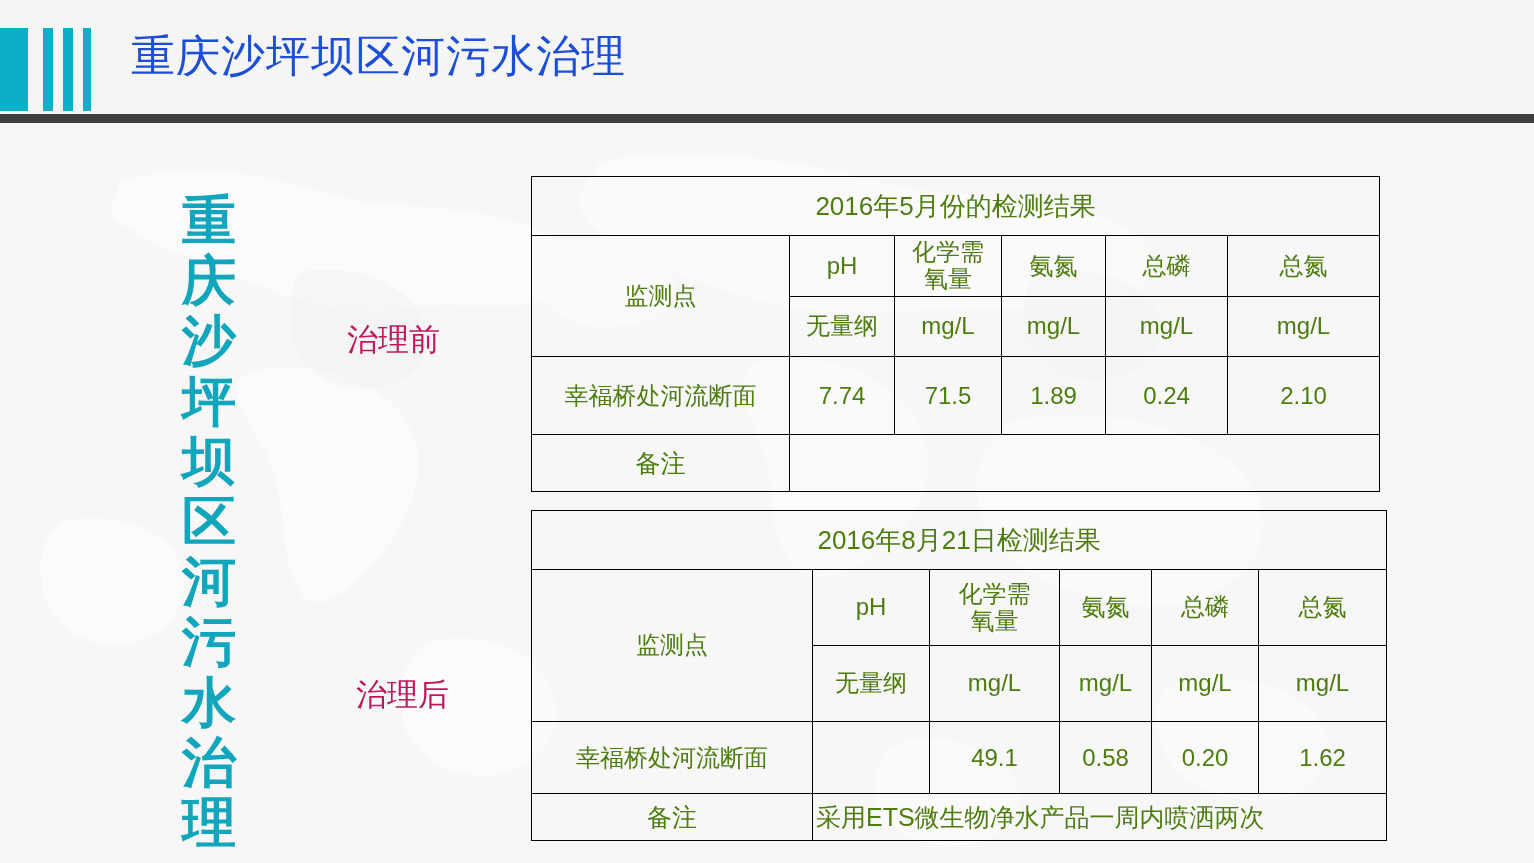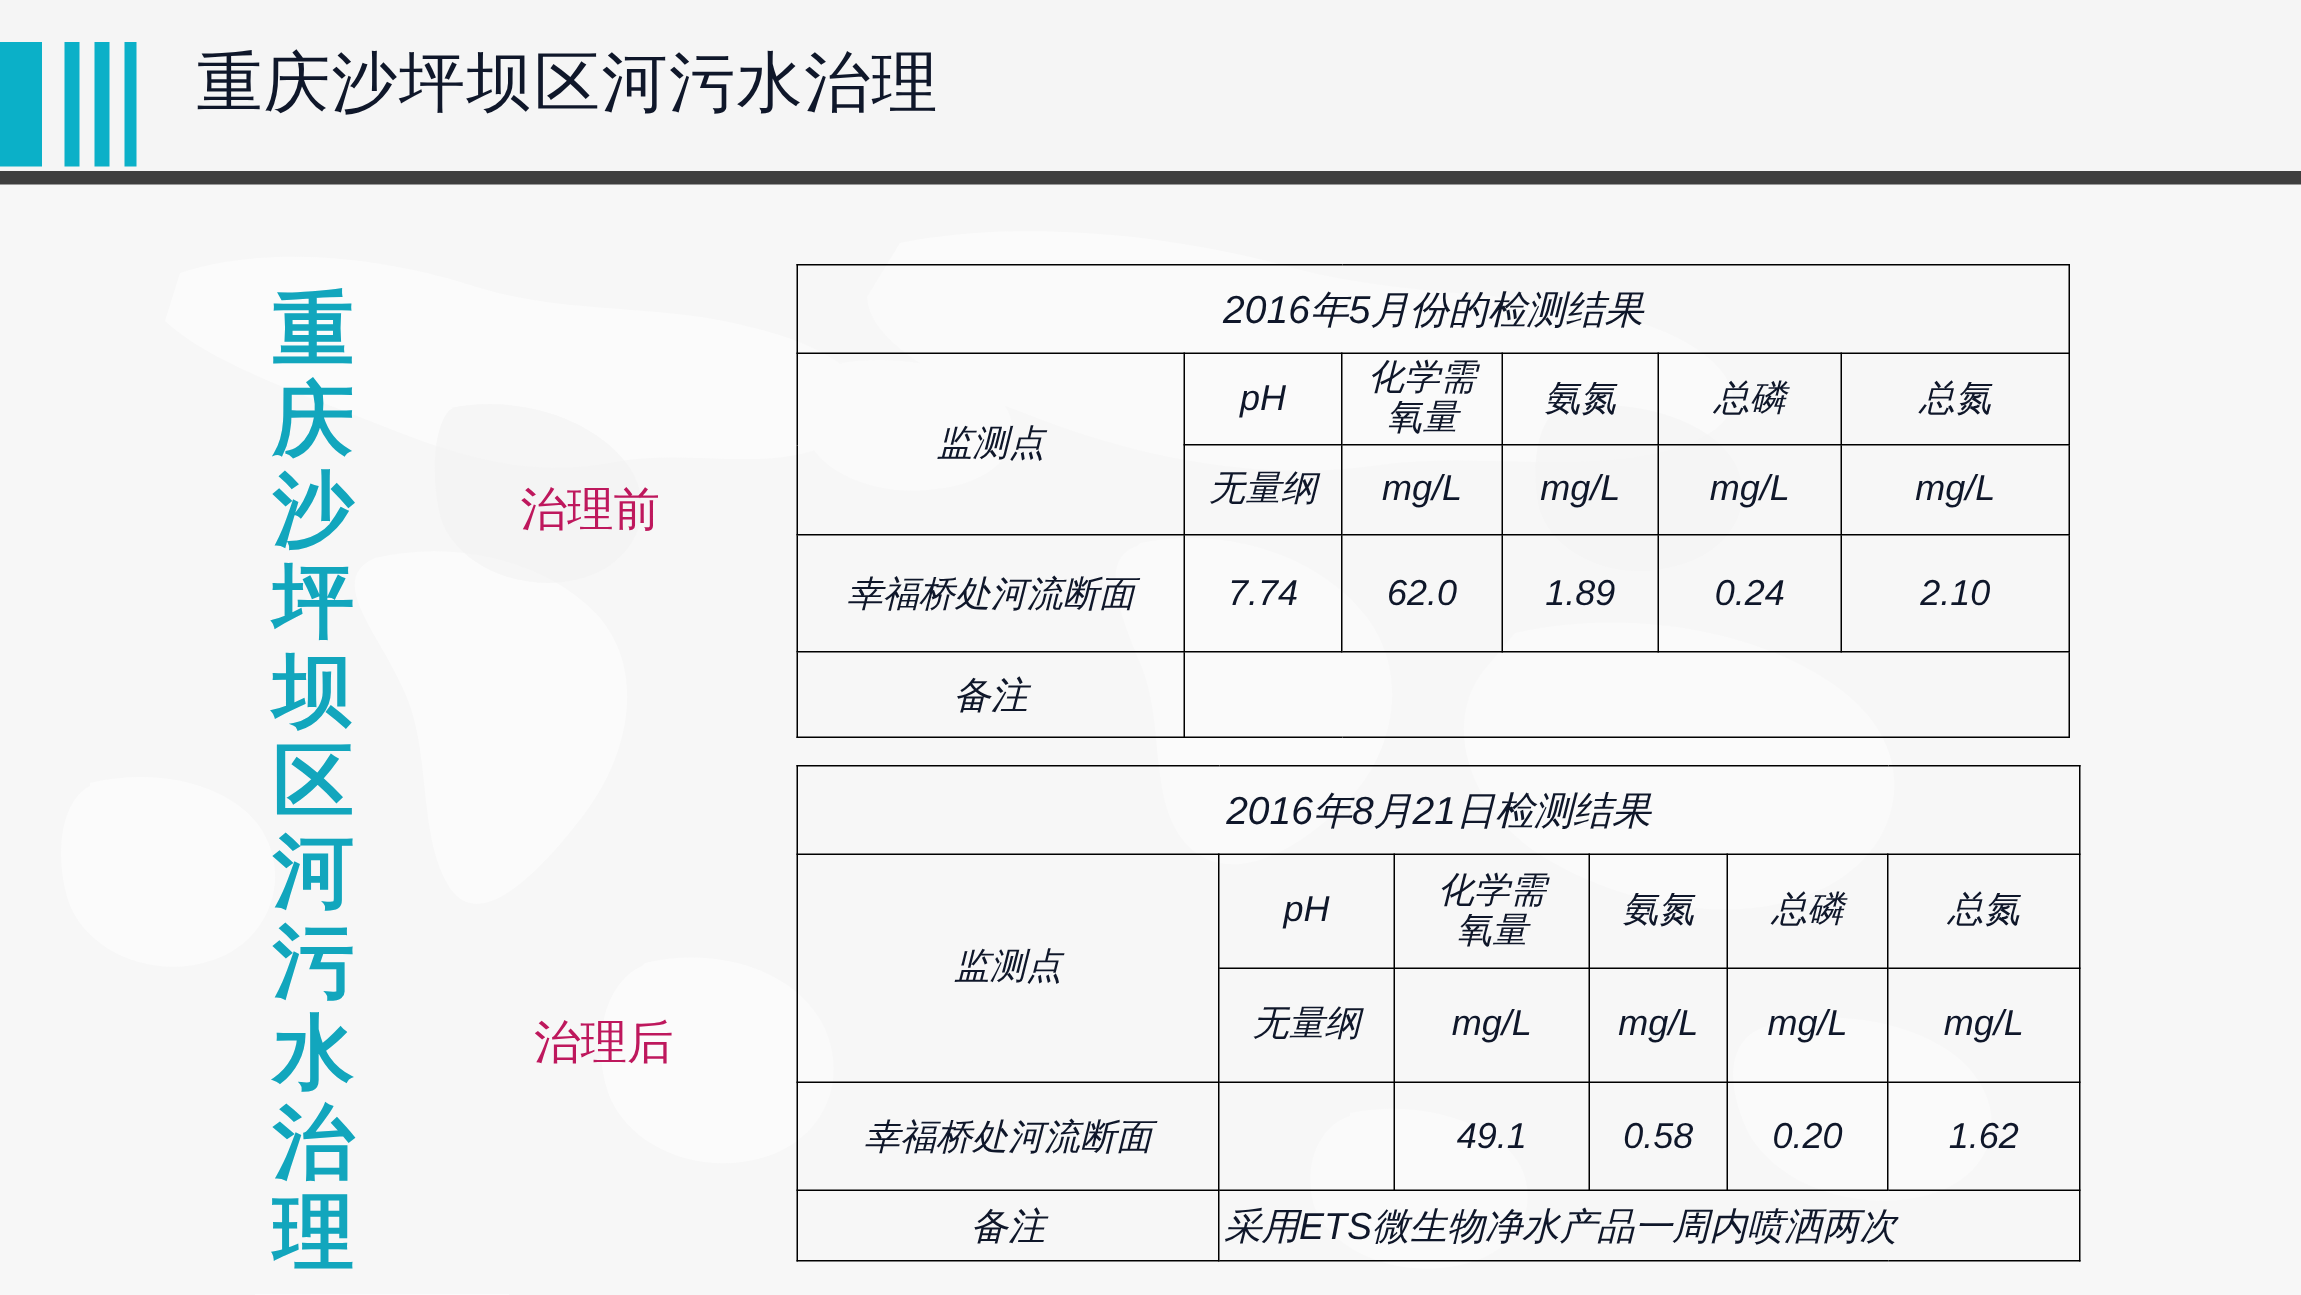--- a/index.html
+++ b/index.html
@@ -43,21 +43,21 @@
   #bar-wide  { left: 0px;  top: 28px; width: 28px; height: 83px; }
   #bar-2     { left: 43px; top: 28px; width: 10px; height: 83px; }
   #bar-3     { left: 63px; top: 28px; width: 10px; height: 83px; }
   #bar-4     { left: 83px; top: 28px; width: 8px;  height: 83px; }
 
   #header-title {
     position: absolute;
     left: 131px;
     top: 34px;
     font-size: 44px;
-    color: #0f172a;
+    color: #1d4ed8;
     letter-spacing: 1px;
     white-space: nowrap;
     line-height: 1.0;
   }
 
   #header-rule {
     position: absolute;
     left: 0; top: 114px;
     width: 1534px; height: 9px;
     background: #3f3f3f;
@@ -93,24 +93,23 @@
     position: absolute;
     border-collapse: collapse;
     table-layout: fixed;
     background: transparent;
   }
   .data-table td {
     border: 1.6px solid #000000;
     text-align: center;
     vertical-align: middle;
     font-size: 24px;
-    color: #0f172a;
+    color: #4d7c0f;
     padding: 0;
     background: rgba(247,247,247,0.25);
-    font-style: italic;
   }
   .data-table td.title-cell {
     font-size: 26px;
     height: 58px;
   }
   .data-table td.unit-cell,
   .data-table td.head-cell {
     line-height: 1.12;
   }
   .data-table td.note-cell {
@@ -229,21 +228,21 @@
       <tr class="r-unit">
         <td class="unit-cell">无量纲</td>
         <td class="unit-cell">mg/L</td>
         <td class="unit-cell">mg/L</td>
         <td class="unit-cell">mg/L</td>
         <td class="unit-cell">mg/L</td>
       </tr>
       <tr class="r-data">
         <td>幸福桥处河流断面</td>
         <td>7.74</td>
-        <td>62.0</td>
+        <td>71.5</td>
         <td>1.89</td>
         <td>0.24</td>
         <td>2.10</td>
       </tr>
       <tr class="r-note">
         <td class="note-cell">备注</td>
         <td class="note-text" colspan="5"></td>
       </tr>
     </tbody>
   </table>

